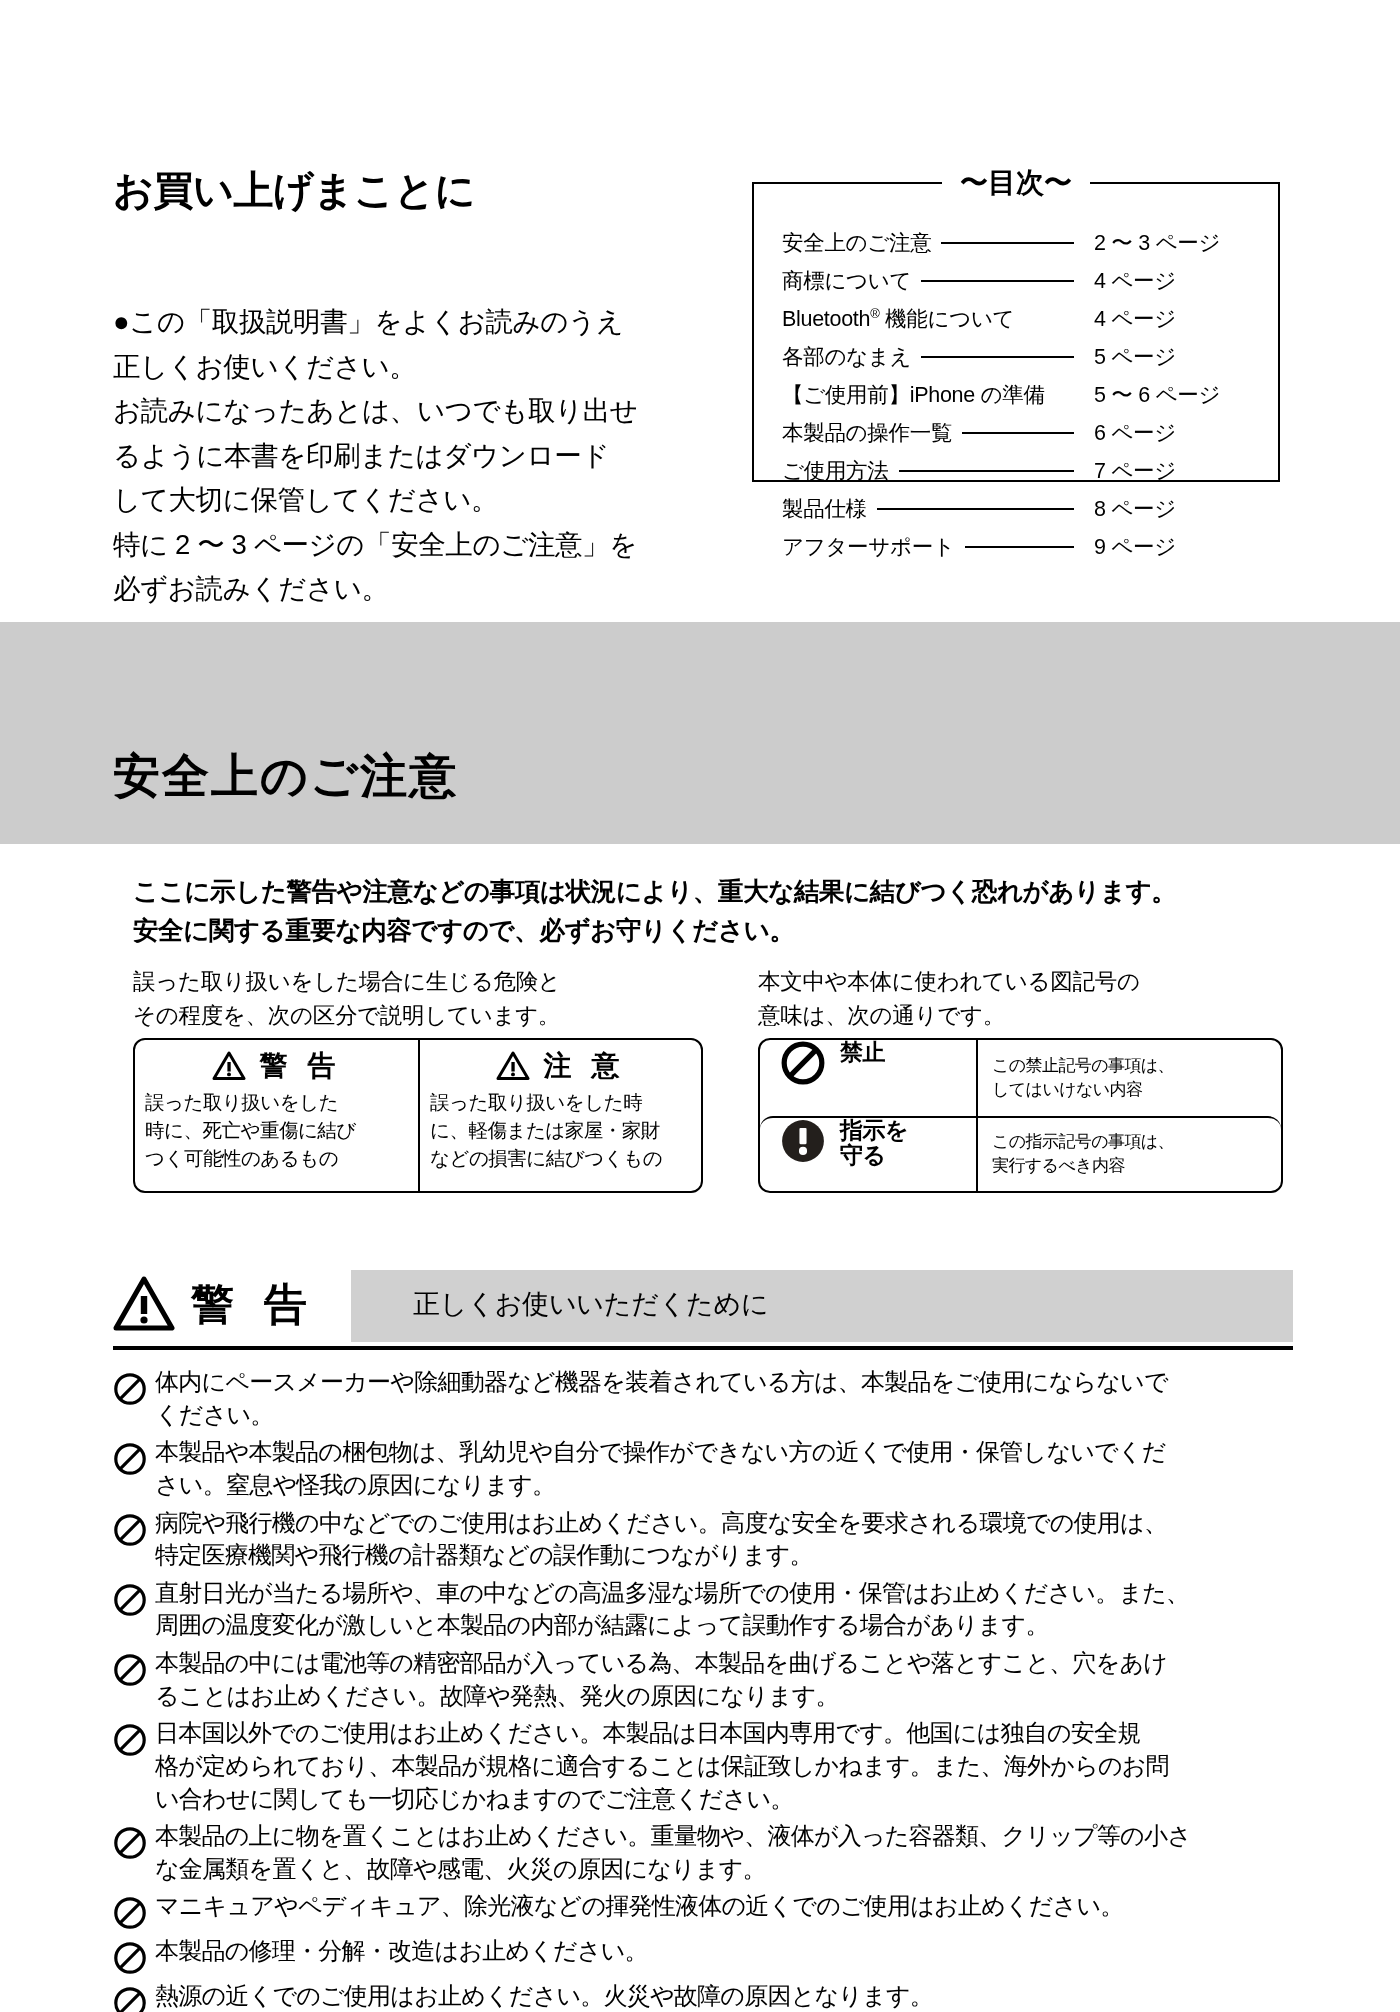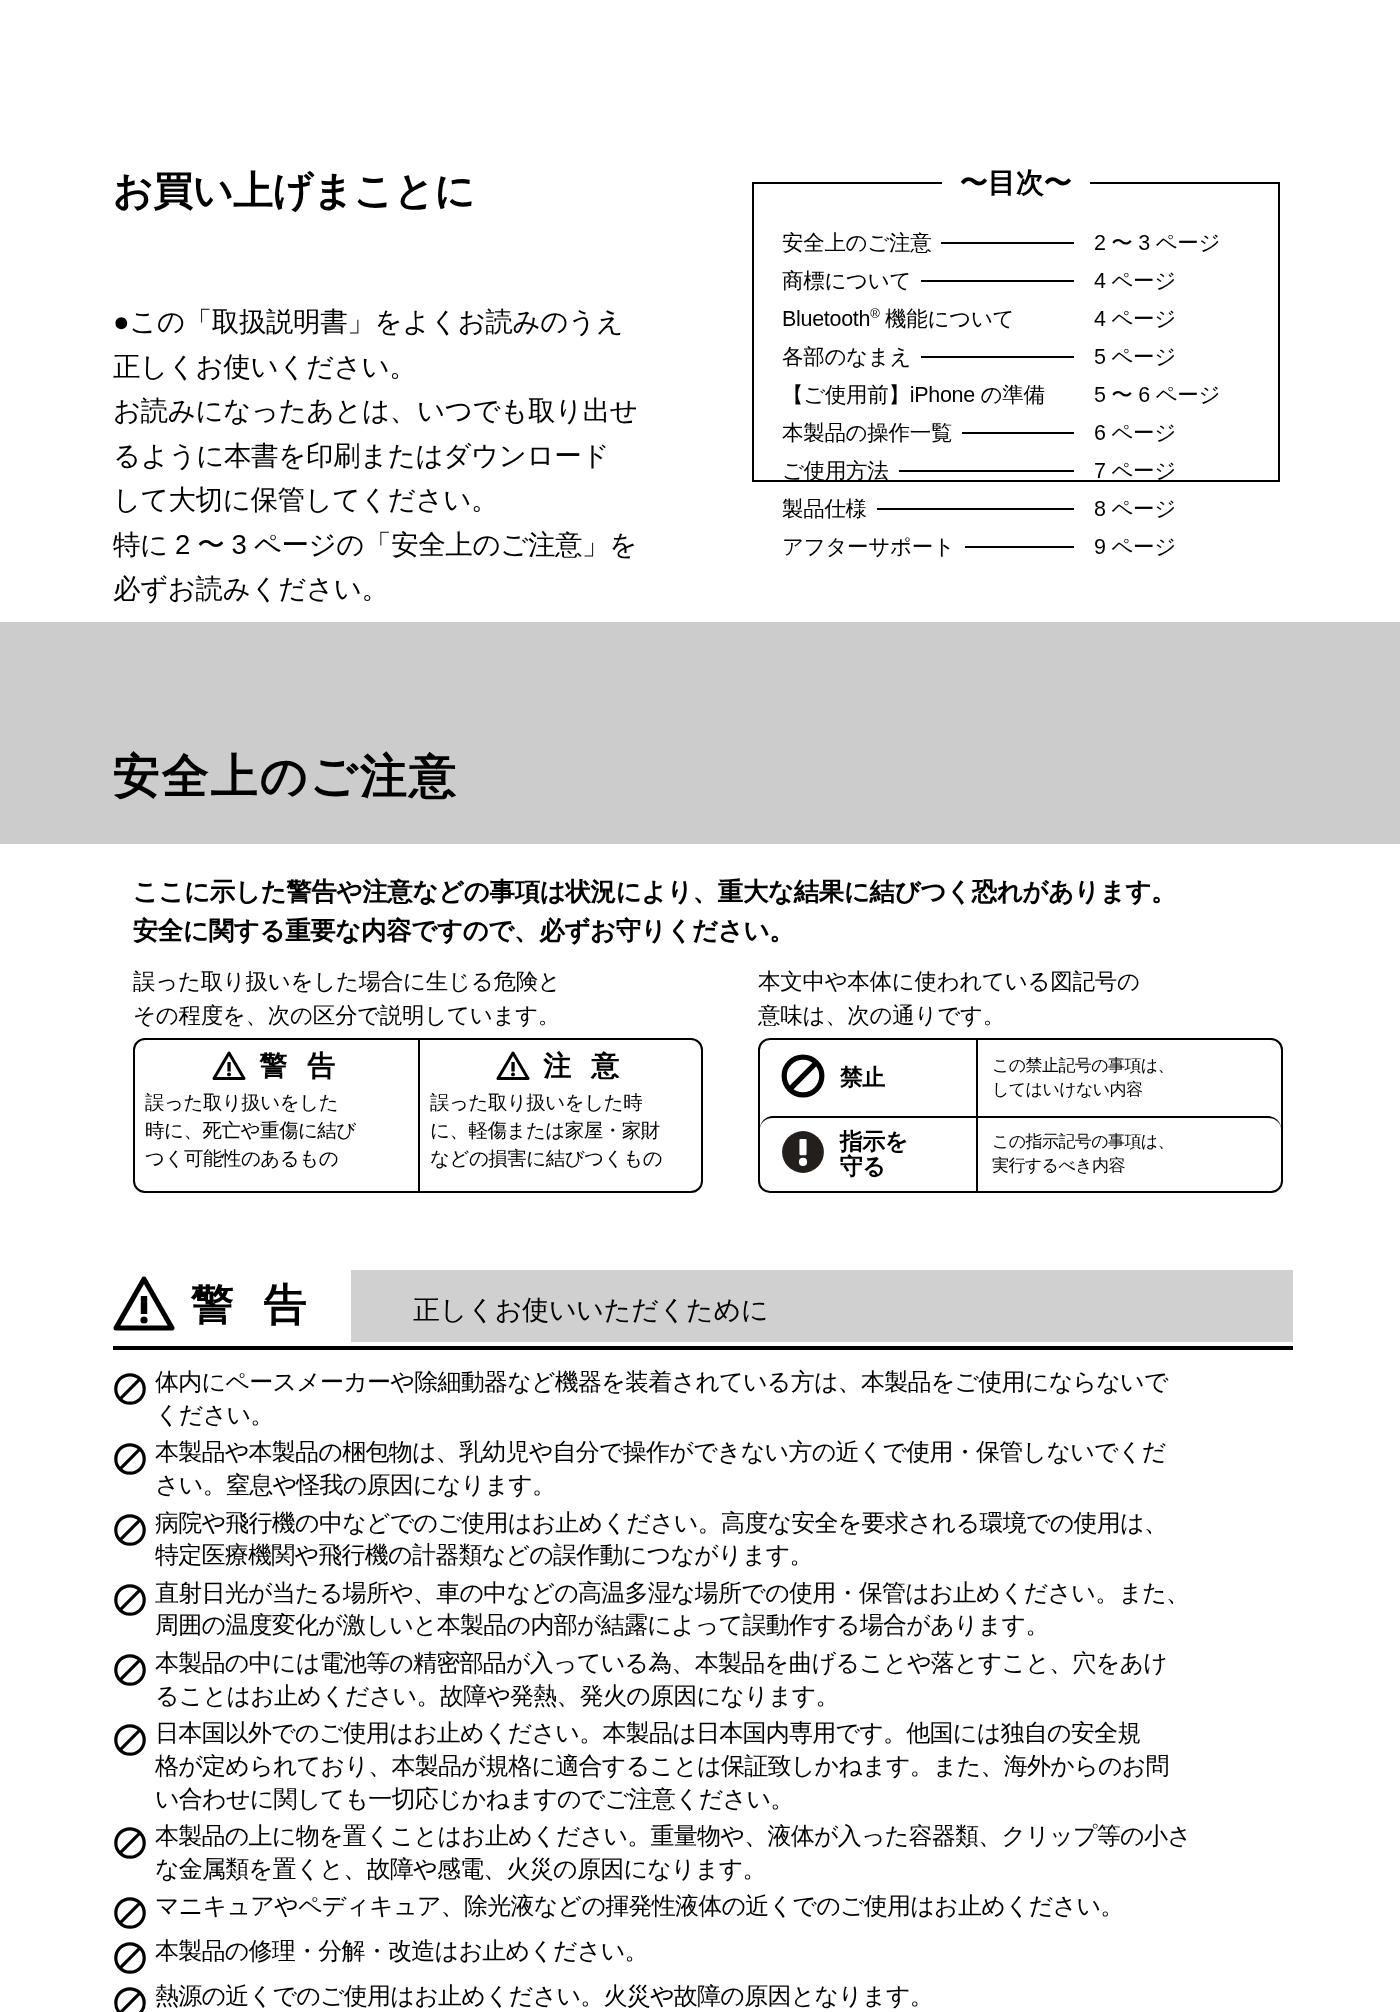--- a/index.html
+++ b/index.html
@@ -218,21 +218,20 @@
   }
   .sym-row {
     display: flex;
     height: 50%;
     box-sizing: border-box;
   }
   .sym-row + .sym-row { border-top: 2.5px solid #000; border-radius: 13px; }
   .sym-left {
     flex: 0 0 218px;
     display: flex;
-    align-items: center;
     gap: 14px;
     padding-left: 20px;
     box-sizing: border-box;
     border-right: 2.5px solid #000;
   }
   .sym-name {
     font-size: 23px;
     font-weight: bold;
     line-height: 1.12;
     letter-spacing: -0.5px;
@@ -278,21 +277,21 @@
     left: 78px;
     top: 8px;
     font-size: 43px;
     font-weight: bold;
     letter-spacing: 9px;
     line-height: 1.22;
   }
   #warn-header-sub {
     position: absolute;
     left: 300px;
-    top: 23px;
+    top: 17px;
     font-size: 27px;
     letter-spacing: -0.2px;
     line-height: 1.3;
   }
   #warn-rule {
     position: absolute;
     left: 113px;
     top: 1346px;
     width: 1180px;
     height: 4px;

